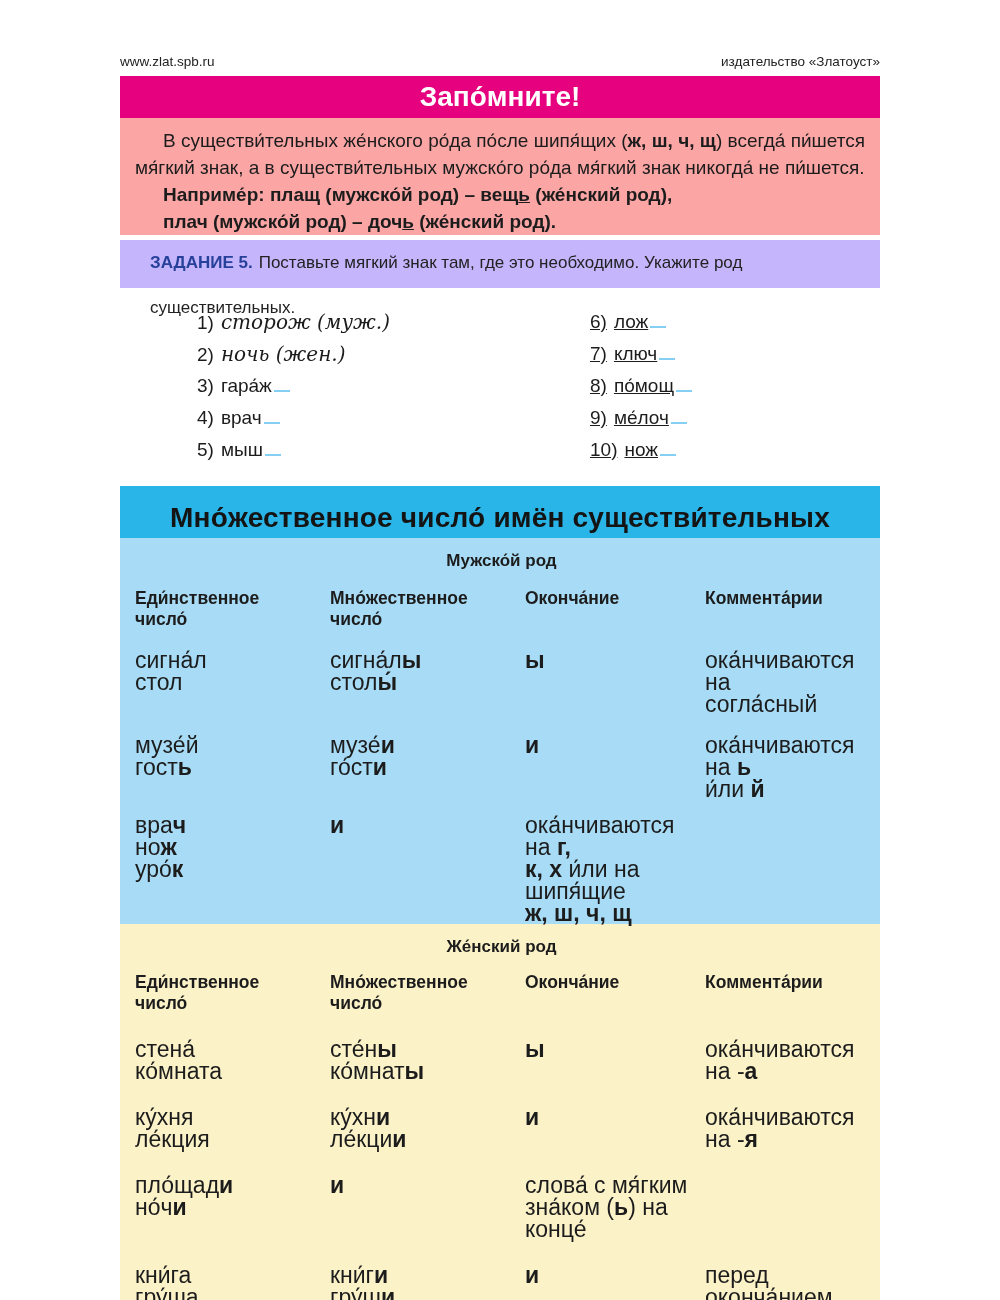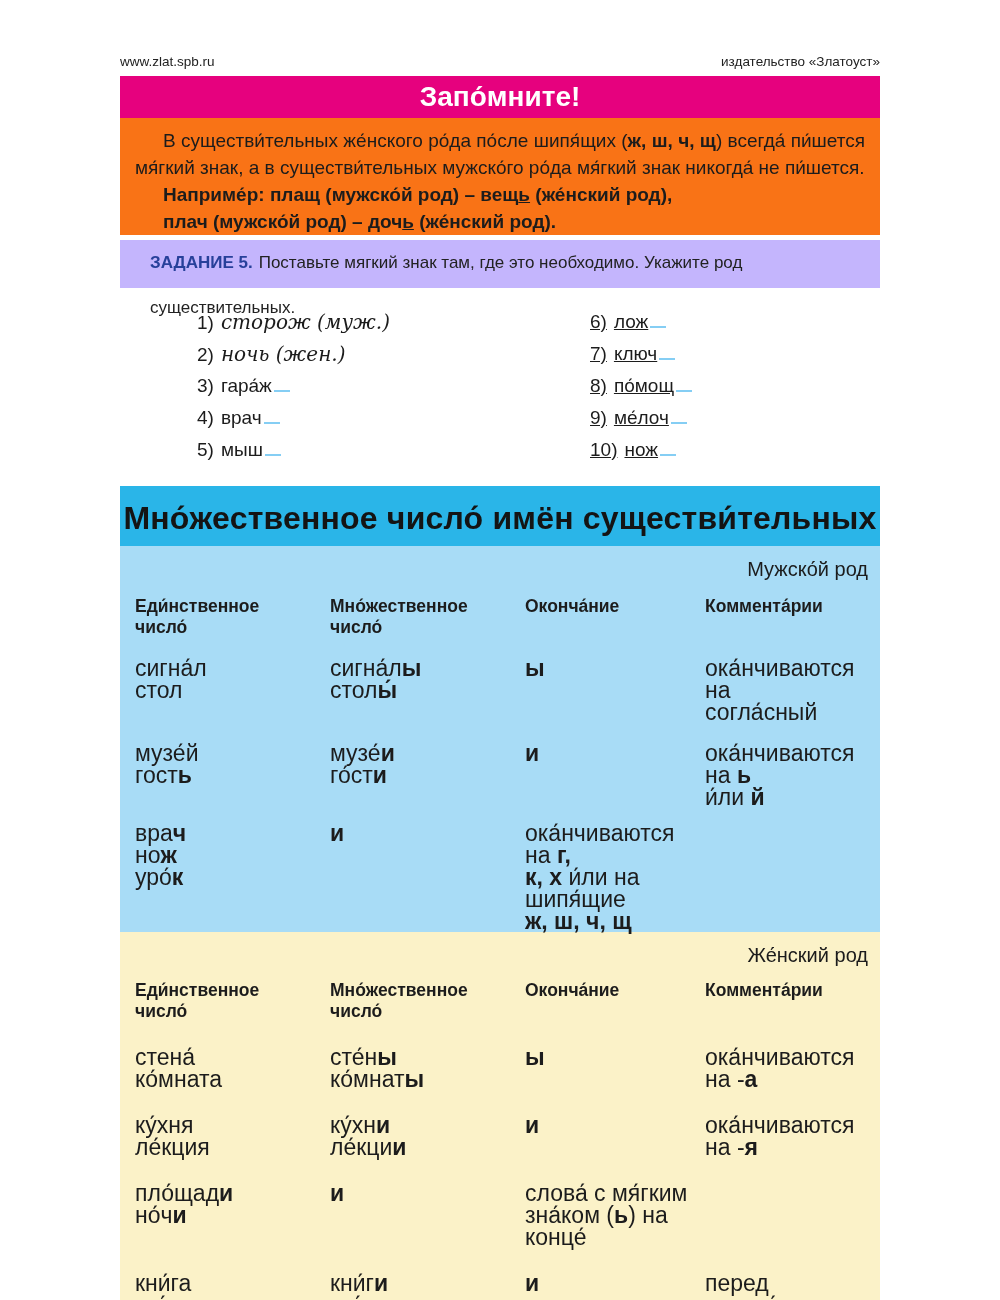--- a/index.html
+++ b/index.html
@@ -6,48 +6,48 @@
   html,body { width:1000px; height:1300px; background:#ffffff; }
   body { font-family:"Liberation Sans","DejaVu Sans",sans-serif; color:#1c1c1c; }
   .wrap { width:760px; margin-left:120px; }
 
   .pagehead { margin-top:54px; display:flex; justify-content:space-between;
               font-size:13.5px; color:#222; }
 
   .remember-banner { margin-top:7px; height:42px; background:#E6017E;
     color:#ffffff; font-weight:bold; font-size:28px; text-align:center;
     line-height:42px; }
-  .remember-box { background:#f97316; padding:9px 15px 12px 15px; height:117px; }
+  .remember-box { background:#fca5a5; padding:9px 15px 12px 15px; height:117px; }
   .remember-box p { font-size:19px; line-height:27px; }
   .remember-box .para { text-align:justify; text-indent:28px; }
   .remember-box .exline { margin-left:28px;font-weight:bold; }
   .u { text-decoration:underline; }
 
   .task-banner { margin-top:5px; height:48px; background:#c4b5fd;
     font-size:17px; line-height:45px; padding-left:30px; color:#222; }
   .task-label { color:#27409A; font-weight:bold; margin-right:6px; }
 
   .exercise { display:flex; padding-top:21px; padding-bottom:9px; }
   .ex-col.left  { margin-left:77px; width:300px; }
   .ex-col.right { margin-left:93px;text-decoration:underline; }
   .ex-item { font-size:19px; height:32px; line-height:26px; white-space:nowrap; }
   .ex-num { margin-right:7px; }
   .cursive { font-family:"DejaVu Serif","Liberation Serif",serif;
              font-style:italic; font-size:20px; }
   .ex-blank { display:inline-block; width:16px; height:14px; margin-left:2px;
               border-bottom:2px solid #85CEF4; }
 
-  .plural-banner { margin-top:8px; height:60px; background:#2AB5E8;
-    font-weight:bold; font-size:32px; text-align:center; line-height:64px;
+  .plural-banner { margin-top:8px; height:52px; background:#2AB5E8;
+    font-weight:bold; font-size:28px; text-align:center; line-height:64px;
     color:#141414; letter-spacing:0.2px; }
 
   .gtable { padding:8px 12px 0 15px; }
   .theme-blue   { background:#A8DCF6; }
   .theme-yellow { background:#FBF2C8; }
-  .gender-title { text-align:right; font-weight:normal; font-size:20px;
+  .gender-title { text-align:center; font-weight:bold; font-size:17px;
                   line-height:30px; }
   .tgrid { display:grid; grid-template-columns:195px 195px 180px 1fr; }
   .thead { margin-top:12px; }
   .th { font-weight:bold; font-size:17.5px; line-height:21px; white-space:pre-line; }
   .trow { margin-top:19px; }
   .td { font-size:23px; line-height:22px; }
   .td .wline { height:22px; }
   .col-com { white-space:pre-wrap; }
   .theme-blue .trow.r2  { margin-top:14px; }
   .theme-yellow .thead  { margin-top:10px; }

